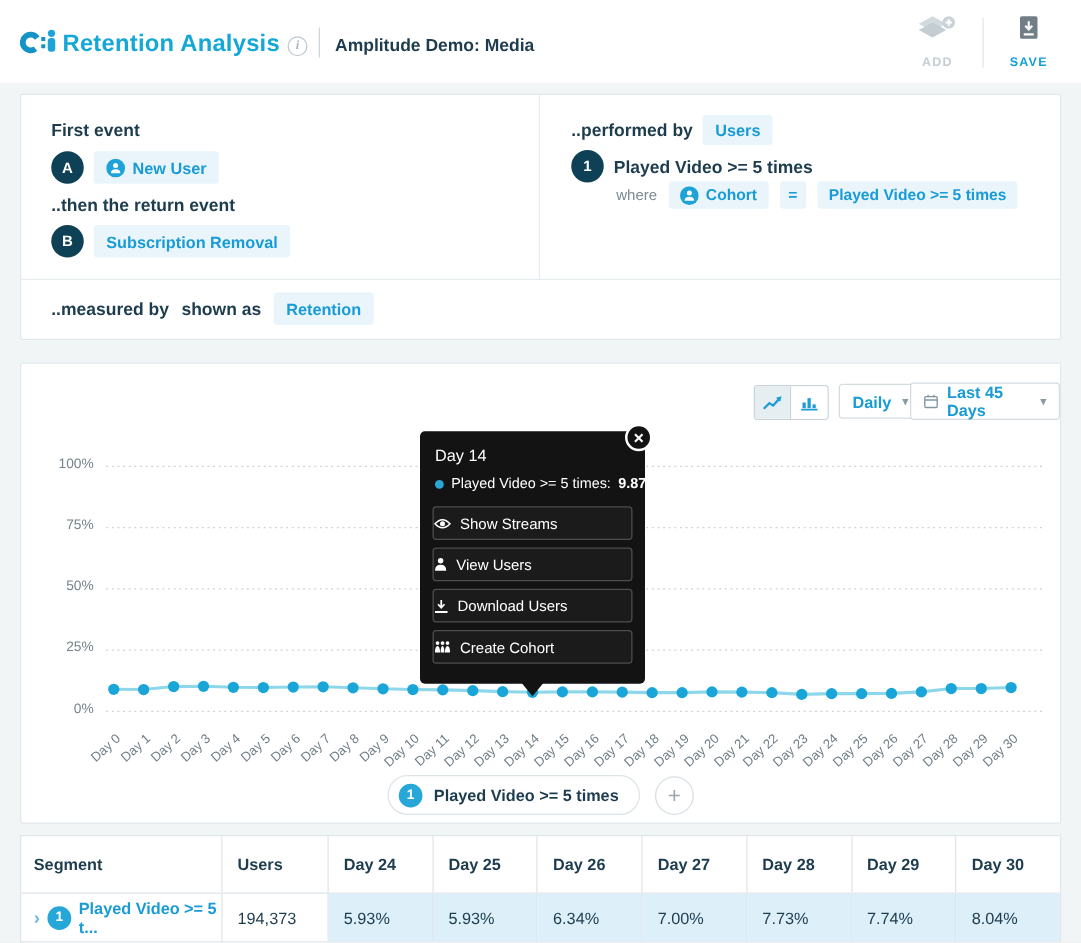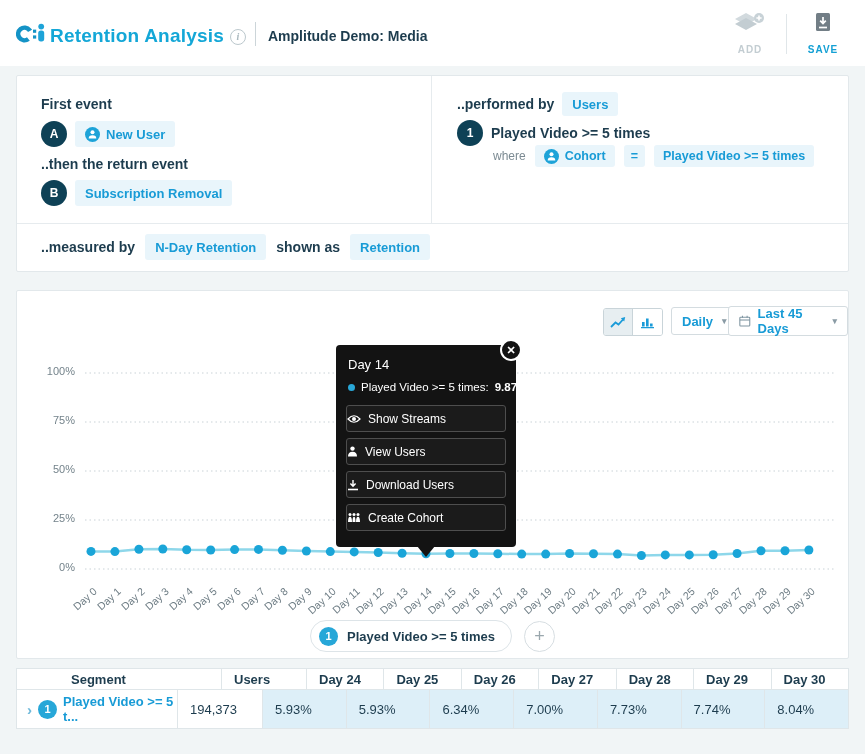--- a/index.html
+++ b/index.html
@@ -78,21 +78,21 @@
   .tt-btn:last-child { margin-bottom:2px; }
   .tt-close { position:absolute; left:164px; top:-6px; width:22px; height:22px; border-radius:50%;
               background:#131313; border:2px solid #fff; color:#fff; font-size:11px; font-weight:700;
               display:flex; align-items:center; justify-content:center; cursor:pointer; }
   .tt-pointer { position:absolute; left:50%; bottom:-10px; margin-left:-9px; width:0; height:0;
                 border-left:9px solid transparent; border-right:9px solid transparent; border-top:11px solid #131313; }
 
   
   .data-table { position:absolute; left:16px; top:668px; width:833px; background:#fff; border:1px solid #dfe6e9; }
   .t-row { display:flex; }
-  .t-row.head { height:21px; border-bottom:1px solid #dfe6e9;padding-left:44px; }
+  .t-row.head { height:46px; border-bottom:1px solid #dfe6e9; }
   .t-row.body { height:38px; }
   .tcell { display:flex; align-items:center; padding-left:12px; font-size:13px; border-right:1px solid #dfe6e9; }
   .tcell:last-child { border-right:none; }
   .tcell.seg { width:161px; flex:none; padding-left:10px; gap:6px; }
   .tcell.users { width:85px; flex:none; }
   .tcell.day { flex:1; }
   .t-row.head .tcell { font-weight:700; color:#1d3c4e; }
   .t-row.body .tcell.day { background:#ddeff8; color:#1d3c4e; }
   .seg-chevron { color:#6fb9da; font-size:15px; font-weight:700; line-height:1; }
   .seg-name { color:#189bd6; font-weight:700; font-size:13px; }
@@ -190,23 +190,20 @@
       <span class="chip small" style="padding:0 7px;">
         <span>=</span>
       </span>
       <span class="chip small">
         <span>Played Video &gt;= 5 times</span>
       </span>
     </div>
 
     <div class="row" style="left:24px; top:158px; gap:10px;">
       <span class="section-label">..measured by</span>
-      <span class="chip">
-        <span>N-Day Retention</span>
-      </span>
       <span class="section-label">shown as</span>
       <span class="chip">
         <span>Retention</span>
       </span>
     </div>
   </div>
 
   <div class="card chart-card">
 
     <div class="seg-ctrl">

